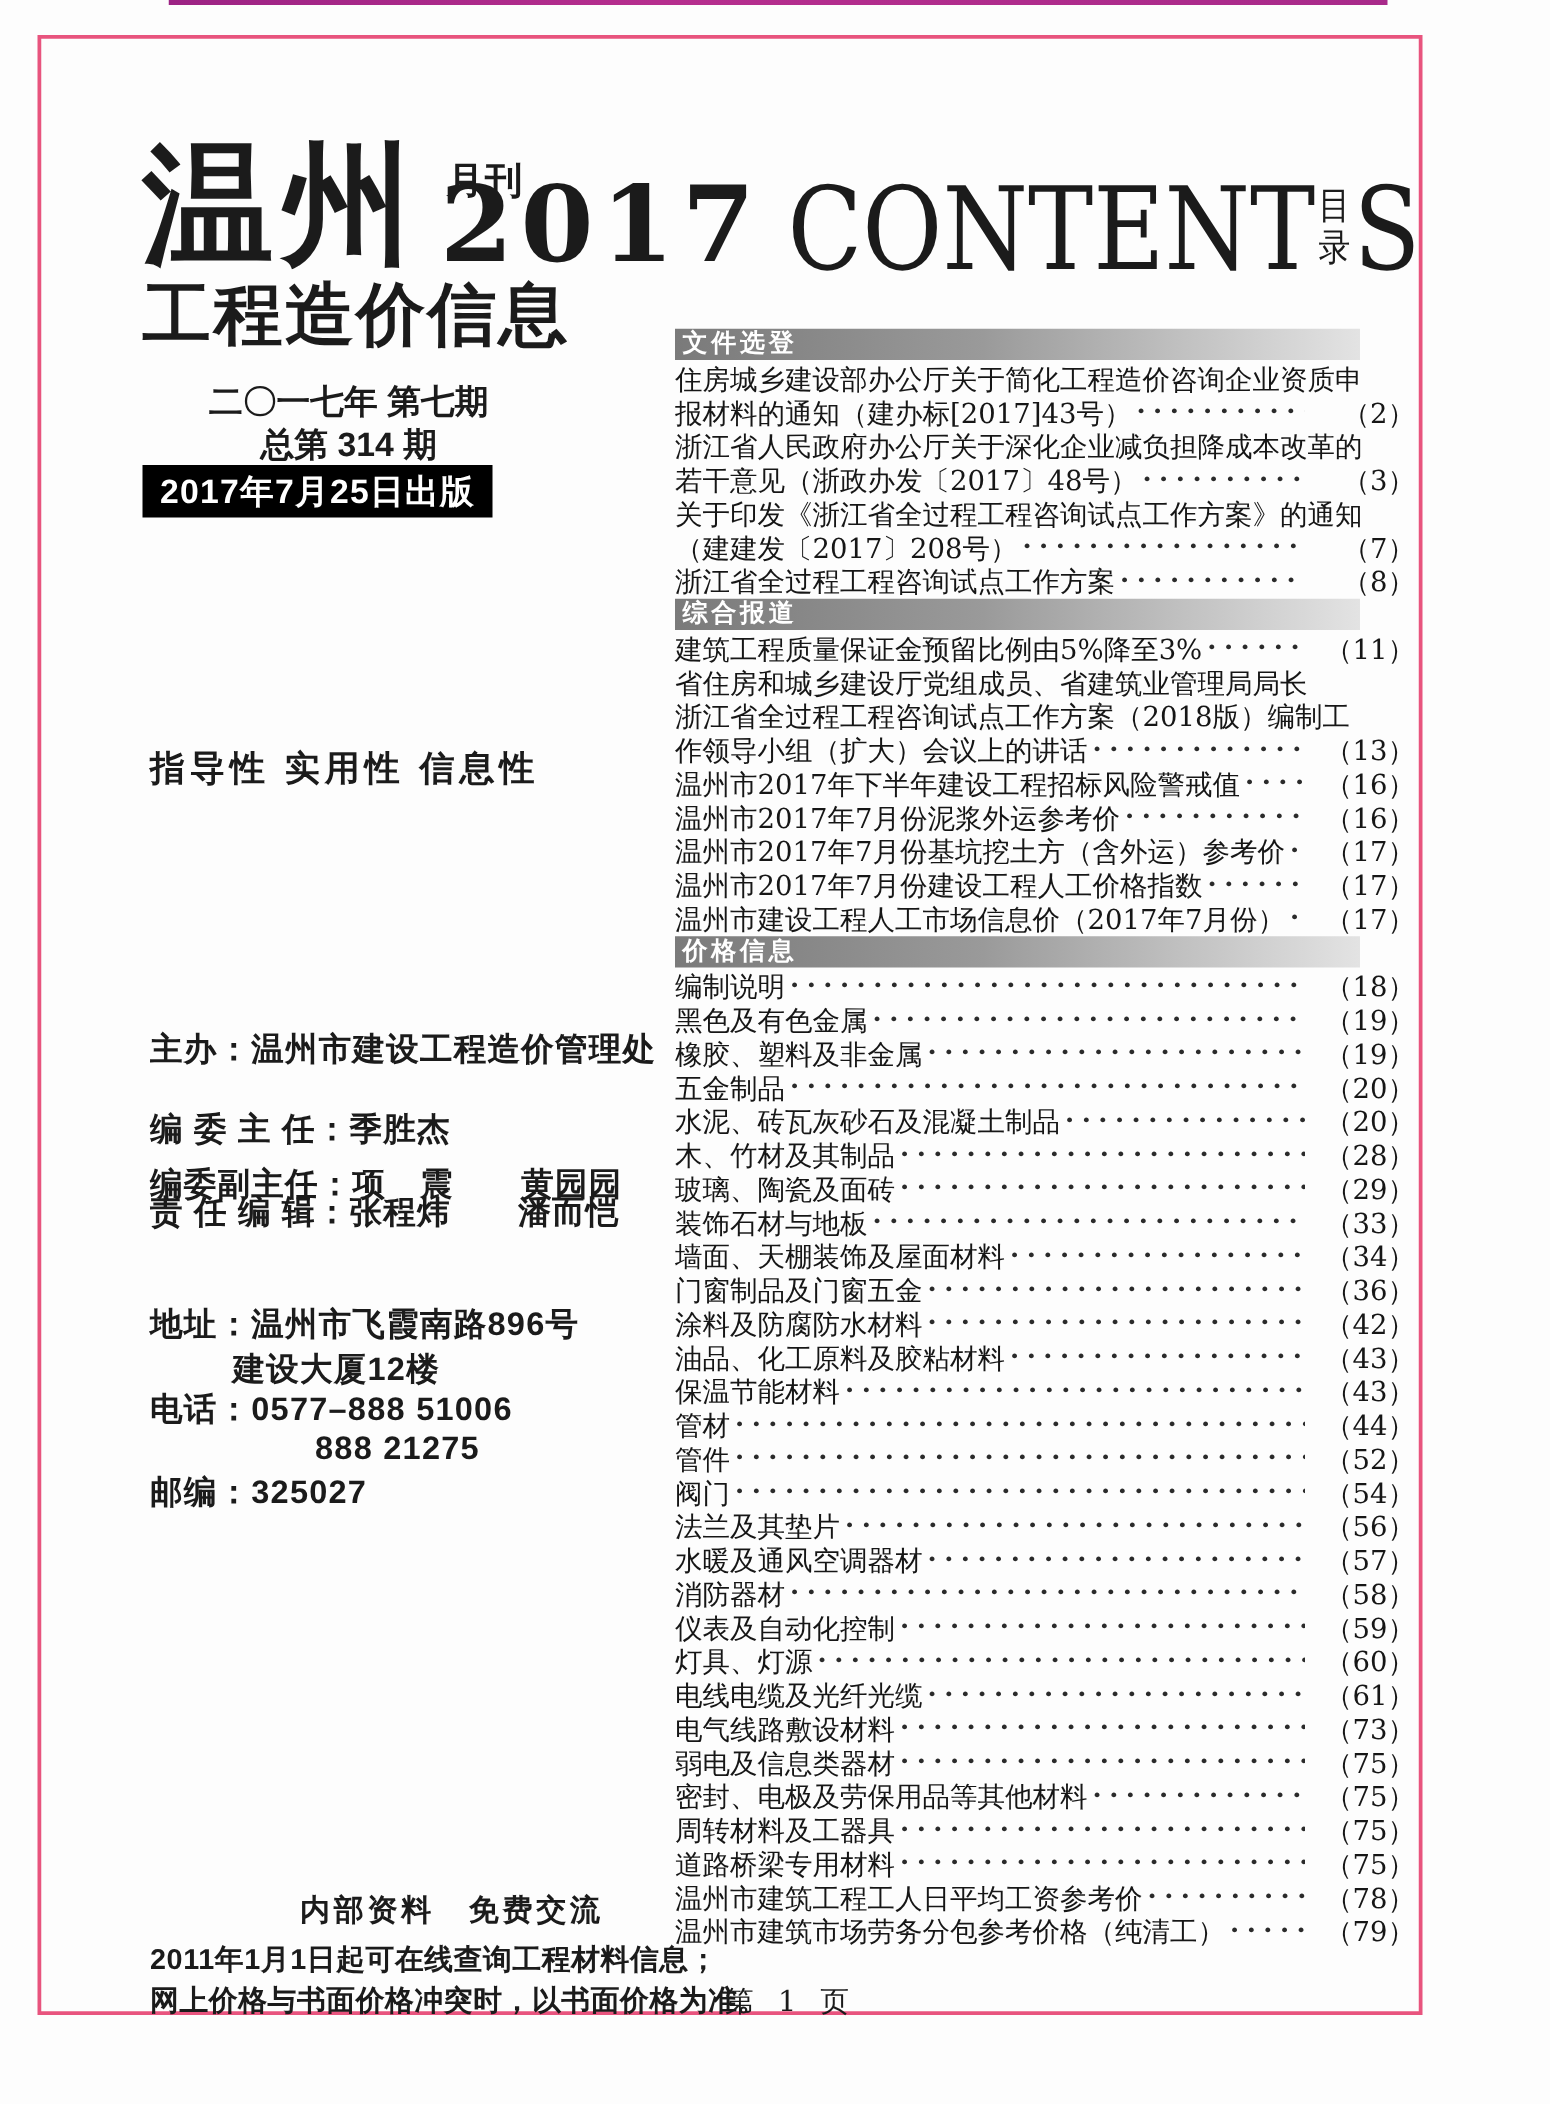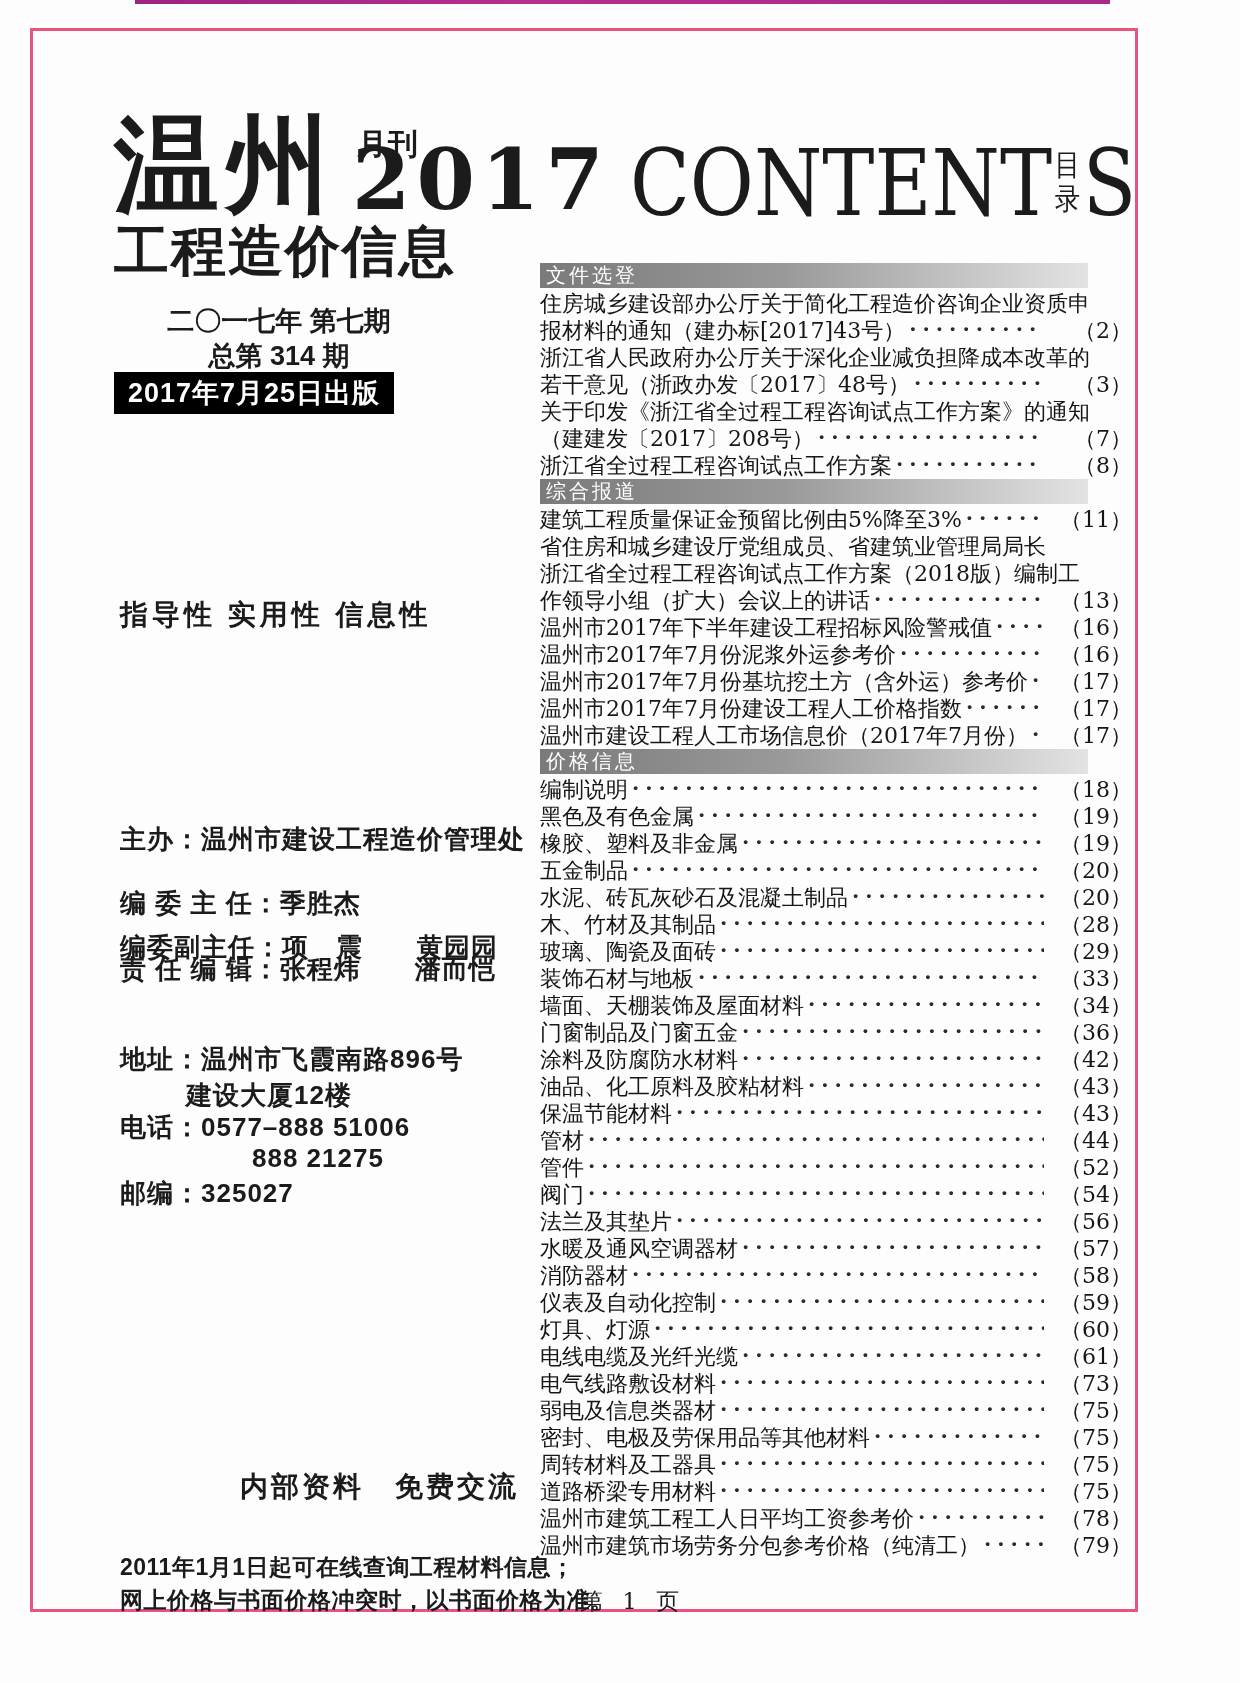--- a/index.html
+++ b/index.html
@@ -27,37 +27,37 @@
   .org{left:120px;top:822px;}
   .ed1{left:120px;top:886px;}
   .ed2{left:120px;top:930px;}
   .ed3{left:120px;top:952px;}
   .addr1{left:120px;top:1042px;}
   .addr2{left:186px;top:1078px;}
   .tel1{left:120px;top:1110px;}
   .tel2{left:252px;top:1143px;}
   .zip{left:120px;top:1176px;}
 
-  .exchange{left:240px;top:1468px;font-size:28px;font-weight:800;letter-spacing:3px;}
+  .exchange{left:240px;top:1512px;font-size:24px;font-weight:800;letter-spacing:3px;}
   .note{font-size:23px;font-weight:700;letter-spacing:0.5px;}
   .note1{left:120px;top:1552px;}
   .note2{left:120px;top:1585px;}
 
   
   .contents-title{left:630px;top:146px;display:flex;align-items:flex-start;
                   transform:scaleX(0.85);transform-origin:0 0;white-space:nowrap;}
   .title-big{font-family:"DejaVu Serif",serif;font-size:92px;line-height:0.82;font-weight:400;}
   .title-cn{display:flex;flex-direction:column;font-size:30px;line-height:34px;
             font-weight:500;margin:2px 3px 0 3px;}
 
   
   .toc{left:540px;top:262px;width:592px;font-family:"DejaVu Serif",serif;}
   .toc-bar{height:25px;line-height:25px;margin:1px 0;width:548px;box-sizing:border-box;
            background:linear-gradient(90deg,#7a7a7a 0%,#9a9a9a 45%,#e3e3e3 100%);
-           color:#fff;font-family:"Liberation Sans",sans-serif;font-weight:400;
+           color:#fff;font-family:"Liberation Sans",sans-serif;font-weight:700;
            font-size:20px;padding-left:6px;letter-spacing:3px;}
   .toc-row{display:flex;align-items:flex-start;height:27px;font-size:22px;color:#161616;}
   .toc-text{white-space:nowrap;}
   .dots{flex:1;overflow:hidden;white-space:nowrap;letter-spacing:6px;margin:0 4px;
         font-size:21px;color:#2a2a2a;font-weight:700;}
   .pagenum{width:84px;text-align:right;white-space:nowrap;font-size:22px;}
 
   .page-footer{left:580px;top:1586px;font-family:"DejaVu Serif",serif;font-size:23px;letter-spacing:6px;}
 </style>
 </head>

